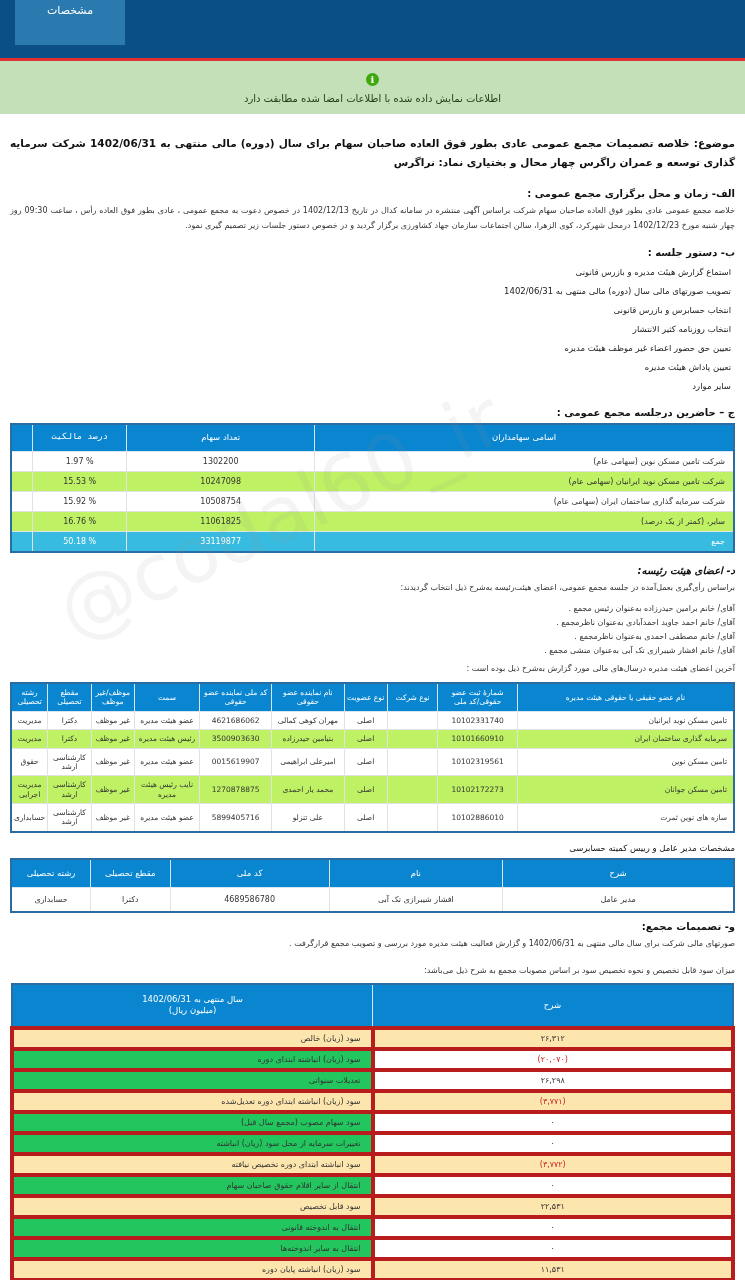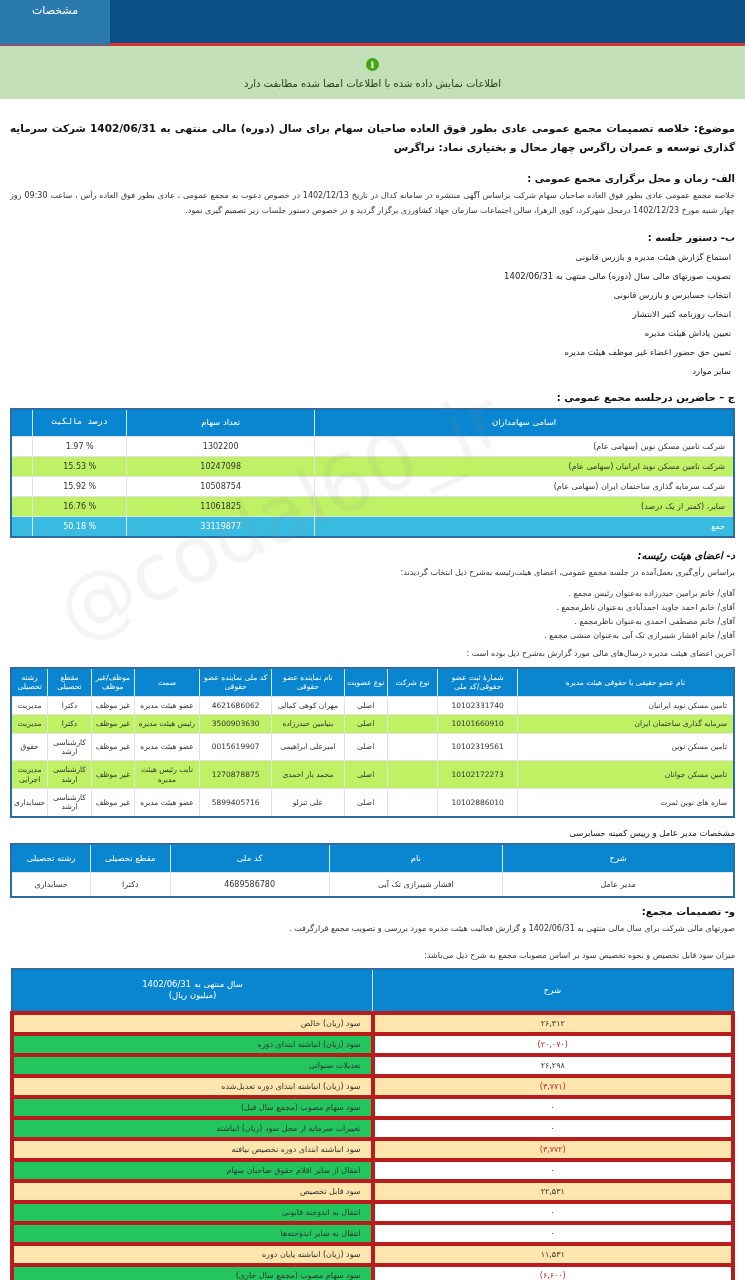--- a/index.html
+++ b/index.html
@@ -13,26 +13,27 @@
   .page {
     width: 745px;
     min-height: 1280px;
     position: relative;
     background: #fff;
     overflow: hidden;
   }
 
   
   .topbar {
-    height: 43px;
+    height: 58px;
     background: #0b4f87;
     display: flex;
     flex-direction: row-reverse;
     align-items: flex-start;
     position: relative;
+    padding-left: 15px;
   }
   .tab-active {
     background: #2a7ab0;
     color: #ffffff;
     font-size: 11px;
     height: 45px;
     min-width: 110px;
     display: flex;
     align-items: flex-start;
     justify-content: center;
@@ -198,22 +199,22 @@
 
     <div class="sec-head">الف- زمان و محل برگزاری مجمع عمومی :</div>
     <div class="para">خلاصه مجمع عمومی عادی بطور فوق العاده صاحبان سهام شرکت براساس آگهی منتشره در سامانه کدال در تاریخ 1402/12/13 در خصوص دعوت به مجمع عمومی ، عادی بطور فوق العاده رأس ، ساعت 09:30 روز چهار شنبه مورخ 1402/12/23 درمحل شهرکرد، کوی الزهرا، سالن اجتماعات سازمان جهاد کشاورزی  برگزار گردید و در خصوص دستور جلسات زیر تصمیم گیری نمود.</div>
 
     <div class="sec-head" style="margin-top:14px;">ب- دستور جلسه :</div>
     <div>
       <div class="agenda-item">استماع گزارش هیئت مدیره و بازرس قانونی</div>
       <div class="agenda-item">تصویب صورتهای مالی سال (دوره) مالی منتهی به 1402/06/31</div>
       <div class="agenda-item">انتخاب حسابرس و بازرس قانونی</div>
       <div class="agenda-item">انتخاب روزنامه کثیر الانتشار</div>
+      <div class="agenda-item">تعیین حق حضور اعضاء غیر موظف هیئت مدیره</div>
       <div class="agenda-item">تعیین پاداش هیئت مدیره</div>
-      <div class="agenda-item">تعیین حق حضور اعضاء غیر موظف هیئت مدیره</div>
       <div class="agenda-item">سایر موارد</div>
     </div>
 
     <div class="sec-head" style="margin-top:16px;">ج – حاضرین درجلسه مجمع عمومی :</div>
     <table class="tbl-share framed">
       <thead>
         <tr>
           <th>اسامی سهامداران</th>
           <th>تعداد سهام</th>
           <th>درصد مالکیت</th>

